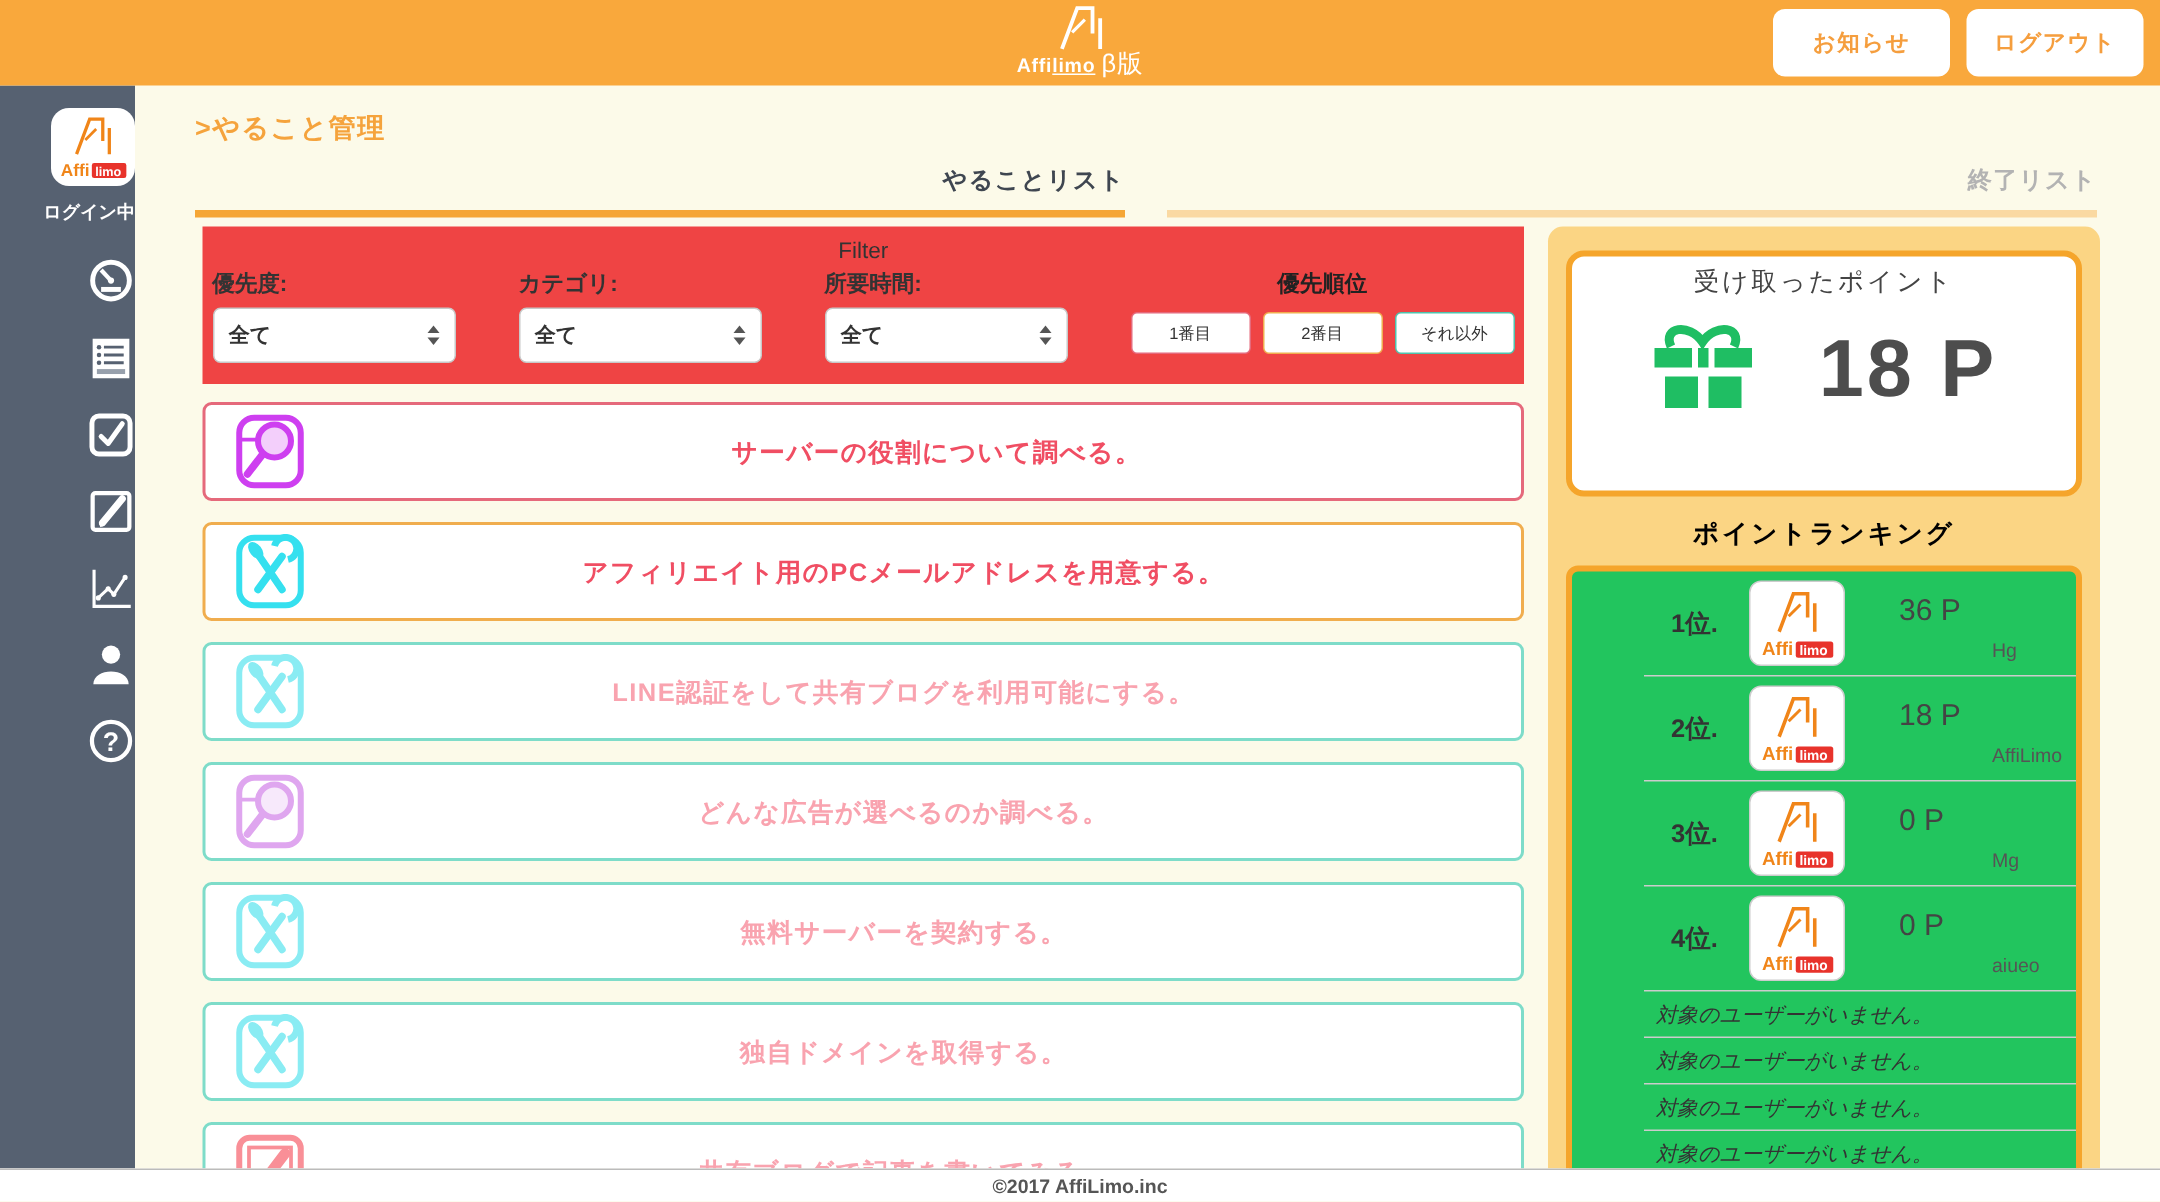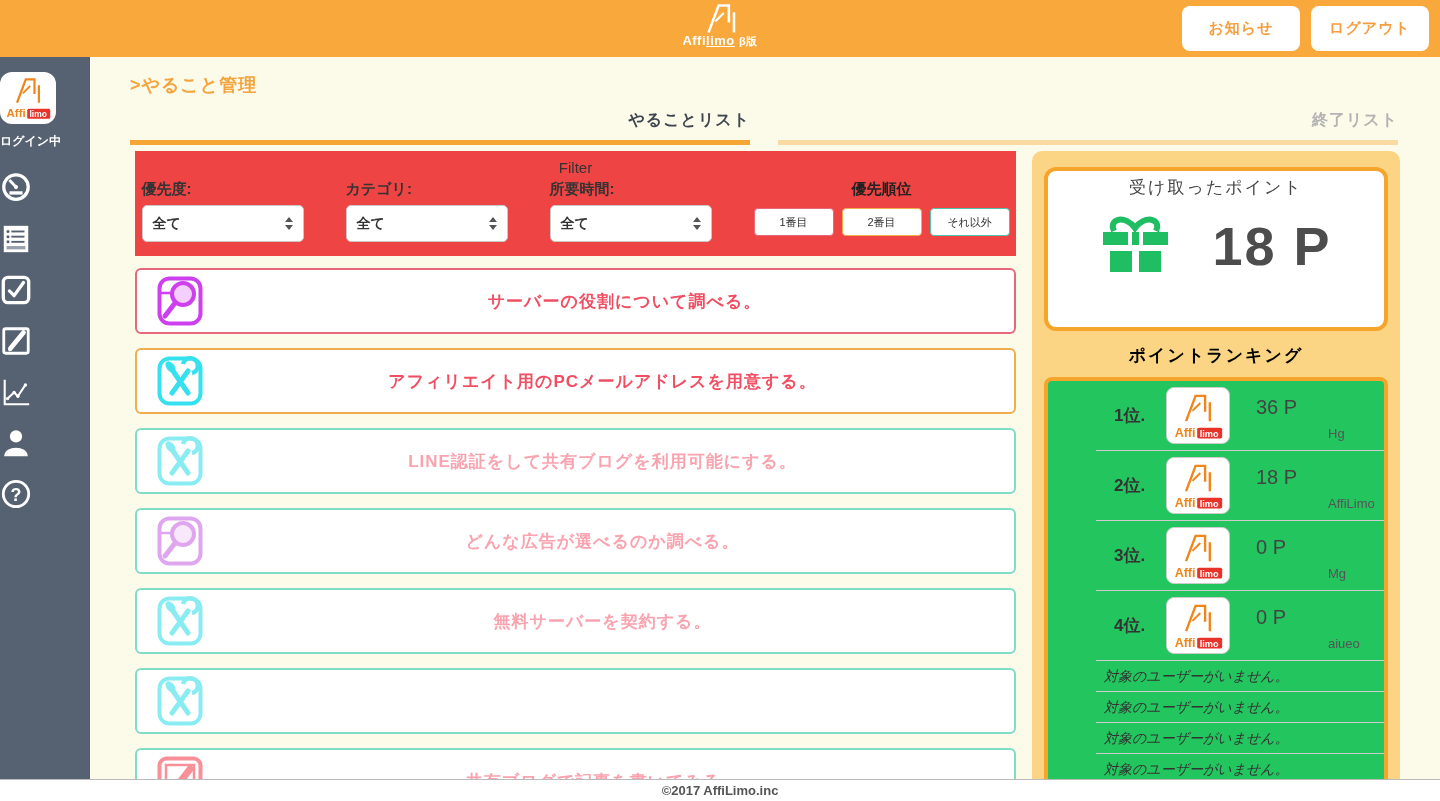--- a/index.html
+++ b/index.html
@@ -16,32 +16,32 @@
     background:#F9A83C; z-index:30;
     display:flex; align-items:center; justify-content:flex-end;
   }
   .header-logo {
     position:absolute; left:50%; top:2px; transform:translateX(-50%);
     color:#fff; text-align:center; line-height:1;
   }
   .header-logo svg { display:block; margin:0 auto; }
   .brand-line { font-size:13px; font-weight:bold; margin-top:-2px; letter-spacing:0.5px; }
   .brand-line .u { text-decoration:underline; }
-  .brand-line .beta { font-weight:bold; font-size:11px; }
+  .brand-line .beta { font-weight:normal; font-size:17px; }
   .header-btn {
     background:#fff; color:#F59E3E; font-weight:bold; font-size:15px;
     border:none; border-radius:8px; width:118px; height:45px;
     margin-right:11px; cursor:pointer; letter-spacing:1px;
   }
 
   
   .sidebar {
     position:absolute; top:57px; left:0; bottom:22px; width:90px;
     background:#566171; z-index:20;
-    display:flex; flex-direction:column; align-items:flex-start;
+    display:flex; flex-direction:column; align-items:flex-end;
   }
   .side-logo {
     width:56px; height:52px; background:#fff; border-radius:12px;
     margin-top:15px; display:flex; align-items:center; justify-content:center;
   }
   .side-logo svg { width:50px; height:46px; }
   .login-status { color:#fff; font-size:12px; font-weight:bold; margin-top:9px; }
   .side-icons { display:flex; flex-direction:column; align-items:center; gap:19px; margin-top:22px; }
   .side-icon { width:32px; height:32px; cursor:pointer; }
   .side-icon svg { width:32px; height:32px; display:block; }
@@ -120,21 +120,21 @@
   .points-value { font-size:54px; font-weight:bold; color:#4D4D4D; letter-spacing:2px; }
   .ranking-title { text-align:center; font-size:17px; font-weight:bold; color:#000000; margin:13px 0 10px; letter-spacing:2px; }
   .ranking-card { background:#22c55e; border:4px solid #F5A52B; border-radius:8px; overflow:hidden;padding-left:48px; }
   .rank-row { position:relative; height:70px; border-bottom:1px solid #ccc; display:flex; align-items:center; padding-left:18px; }
   .rank-pos { font-size:17px; font-weight:bold; color:#333; width:52px; }
   .rank-avatar {
     width:64px; height:57px; border:1px solid #ccc; border-radius:8px; background:#fff;
     display:flex; align-items:center; justify-content:center;
   }
   .rank-avatar svg { width:56px; height:50px; }
-  .rank-points { font-size:20px; color:#444; margin-left:26px; margin-bottom:16px; }
+  .rank-points { font-size:20px; color:#444; margin-left:36px; margin-bottom:16px; }
   .rank-user { position:absolute; left:232px; bottom:9px; font-size:13px; color:#555; }
   .empty-row { height:31px; line-height:31px; padding-left:8px; font-size:14px; color:#333; border-bottom:1px solid #ccc;font-style:italic; }
 
   
   .footer {
     position:absolute; bottom:0; left:0; right:0; height:22px; background:#fff;
     border-top:1px solid #bbb; z-index:40;
     text-align:center; font-size:13px; font-weight:bold; color:#555; line-height:21px;
   }
 </style>
@@ -372,20 +372,21 @@
   <div class="task-card style-other">
     <span class="task-icon tools pale">
               <svg viewBox="0 0 46 50" fill="none" stroke="currentColor">
                 <rect x="2.5" y="2.5" width="41" height="45" rx="10" stroke-width="4"></rect>
                 <path d="M31 15 L15 37" stroke-width="5" stroke-linecap="round"></path>
                 <path d="M26 8 a7.5 7.5 0 1 1 9 9" stroke-width="4.5"></path>
                 <path d="M16 15 L31 37" stroke-width="5" stroke-linecap="round"></path>
                 <ellipse cx="13.5" cy="11" rx="4" ry="6.5" transform="rotate(-38 13.5 11)" fill="currentColor" stroke="none"></ellipse>
               </svg>
             </span>
+    <span class="task-label">独自ドメインを取得する。</span>
   </div>
 
   <div class="task-card style-other">
     <span class="task-icon write pale">
               <svg viewBox="0 0 46 50" fill="none" stroke="currentColor">
                 <rect x="2.5" y="2.5" width="41" height="45" rx="7" stroke-width="4"></rect>
                 <rect x="9" y="9" width="28" height="32" stroke-width="2.5"></rect>
                 <path d="M14 38 L33 13" stroke-width="7" stroke-linecap="round"></path>
                 <path d="M11 42 L16 39.5" stroke-width="3"></path>
               </svg>

